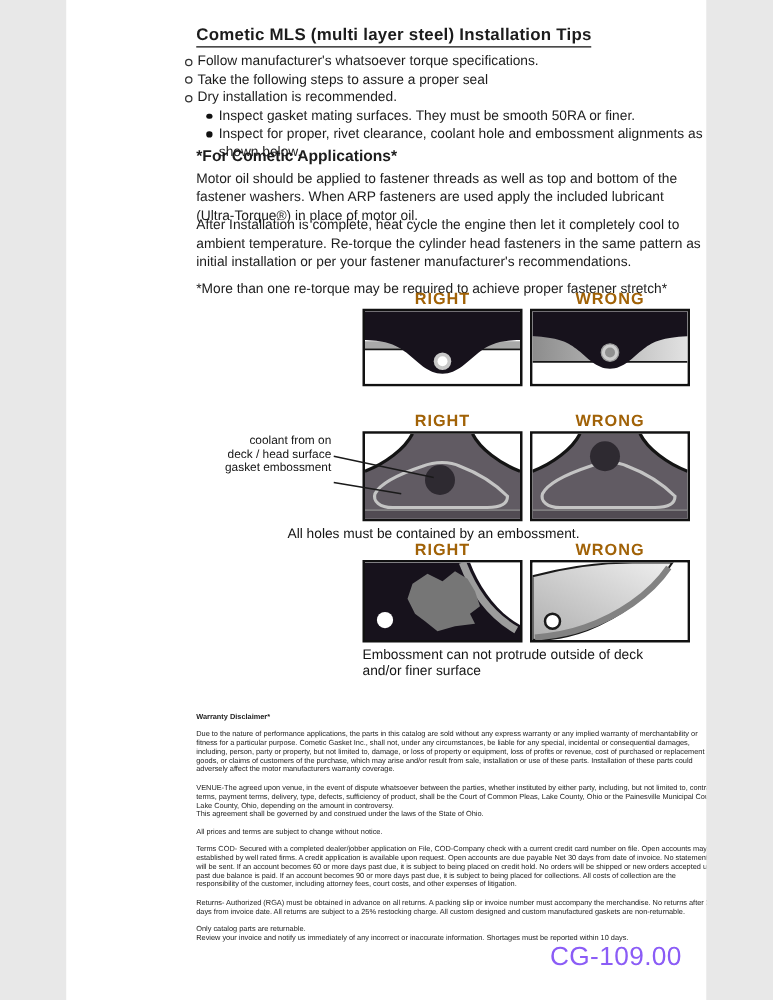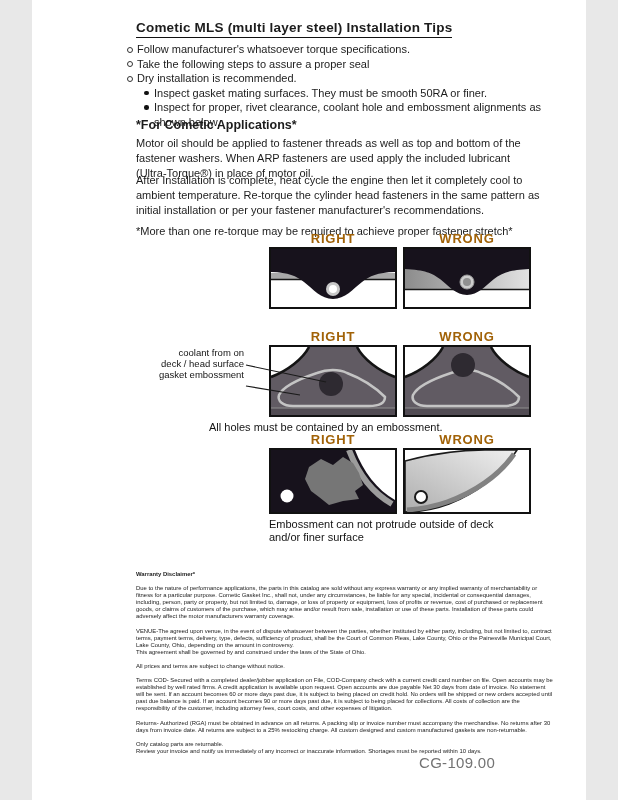--- a/index.html
+++ b/index.html
@@ -1,18 +1,18 @@
 <!DOCTYPE html>
 <html><head>
 <meta charset="utf-8">
 <style>
   * { margin:0; padding:0; box-sizing:border-box; }
   html,body { background:#e8e8e8; }
   body { font-family:"Liberation Sans","DejaVu Sans",sans-serif; color:#1c1c1c; }
-  .page { position:relative; width:554px; height:800px; background:#ffffff; margin:0 auto; overflow:hidden; }
+  .page { position:relative; width:512px; height:800px; background:#ffffff; margin:0 auto; overflow:hidden; }
 
   .title { position:absolute; left:104px; top:20px; font-size:13.5px; font-weight:bold; letter-spacing:.2px;
            border-bottom:1.6px solid #111; padding-bottom:2px; }
 
   .bullets { position:absolute; left:95px; top:42px; width:420px; list-style:none; }
   .bullets li { position:relative; font-size:11px; line-height:14.5px; padding-left:10px; }
   .bullets li.main::before { content:""; position:absolute; left:0; top:4.5px; width:4px; height:4px;
            border:1px solid #333; border-radius:50%; }
   .bullets li.sub { margin-left:17px; }
   .bullets li.sub::before { content:""; position:absolute; left:0; top:5px; width:4.5px; height:4.5px;
@@ -41,21 +41,21 @@
   .dlabel { position:absolute; left:0; width:108px; text-align:right; font-size:9.5px; line-height:10.5px; color:#141414; }
   .lbl-coolant { top:19px; }
   .lbl-emboss { top:41px; }
   .pointer-overlay { position:absolute; left:0; top:0; width:410px; height:100px; pointer-events:none; }
 
   .warranty { position:absolute; left:104px; top:571px; width:418px; font-size:5.9px; line-height:7.1px; color:#222; }
   .warranty .wh { font-weight:bold; margin-bottom:7px; }
   .warranty p { margin-bottom:0; }
   .warranty .gap { margin-bottom:7px; }
 
-  .footer-code { position:absolute; left:387px; top:754px; font-size:15px; color:#737373; letter-spacing:.3px; }
+  .footer-code { position:absolute; left:387px; top:754px; font-size:21px; color:#8b5cf6; letter-spacing:.3px; }
 </style>
 </head>
 <body>
 
 <div class="page">
 
   <div class="title">Cometic MLS (multi layer steel) Installation Tips</div>
 
   <ul class="bullets">
     <li class="main">Follow manufacturer's whatsoever torque specifications.</li>

